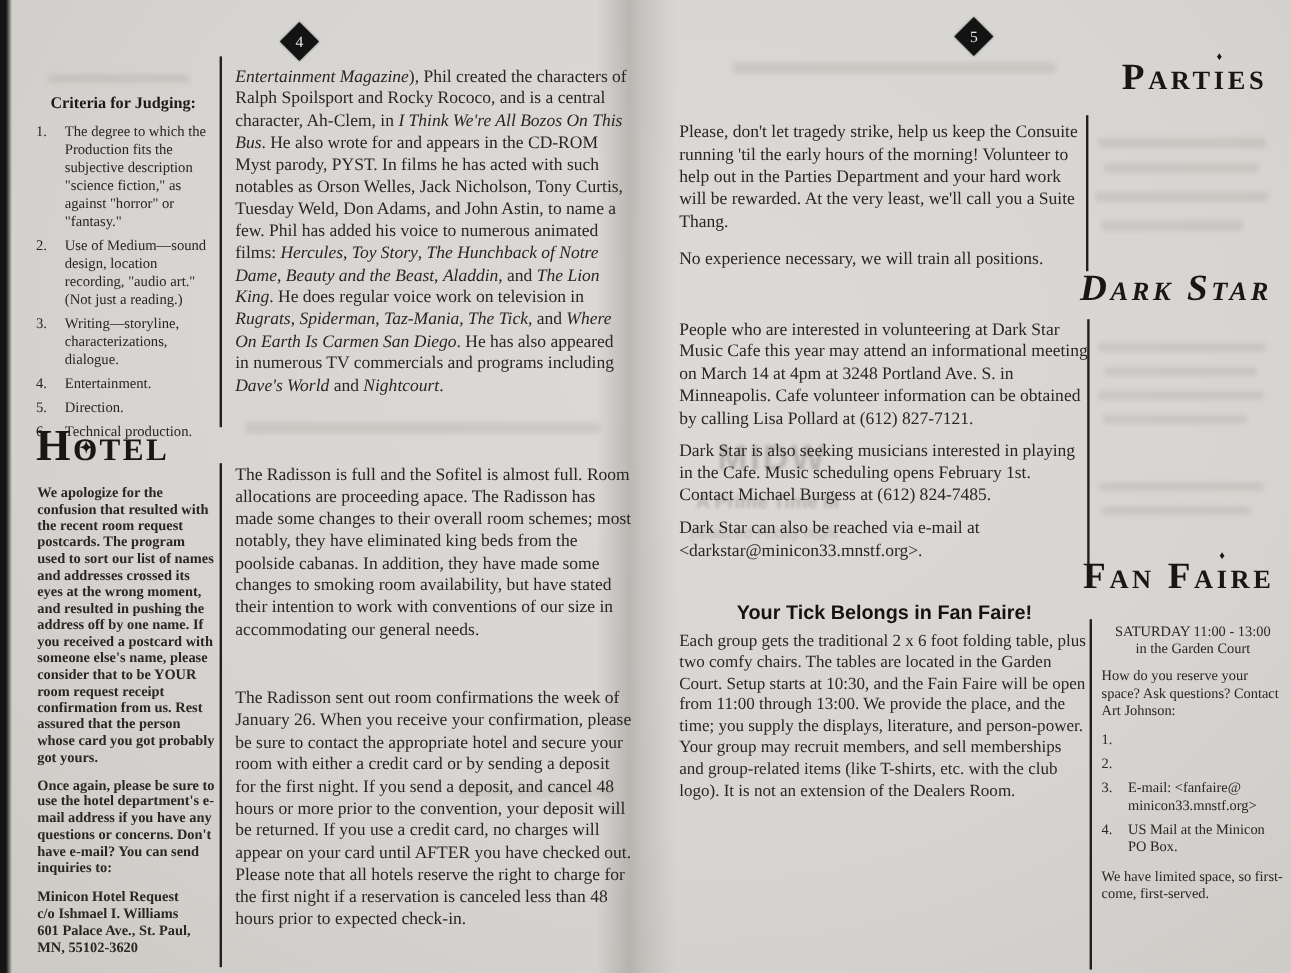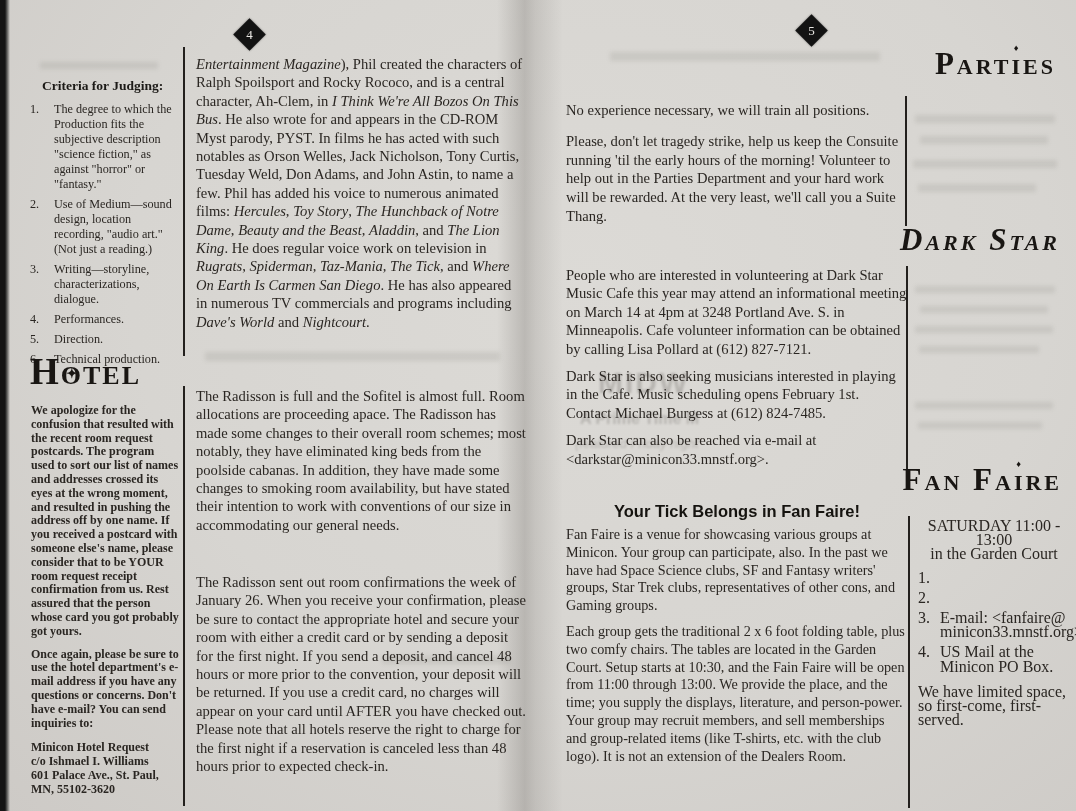--- a/index.html
+++ b/index.html
@@ -61,21 +61,21 @@
   #parties-text { left:566px; top:101px; width:340px; font-size:14.6px; line-height:18.8px; }
   #parties-text p { margin:0 0 12px 0; }
   #darkstar-text { left:566px; top:266px; width:342px; font-size:14.6px; line-height:18.4px; }
   #darkstar-text p { margin:0 0 9px 0; }
 
   #fanfaire-block { left:566px; top:502px; width:342px; }
   #fanfaire-subhead { text-align:center; font-family:"Liberation Sans", sans-serif;
     font-weight:bold; font-size:16.5px; margin:0 0 5px 0; color:#15130f; }
   #fanfaire-block p { font-size:14.2px; line-height:17.8px; margin:0 0 8px 0; }
 
-  #fan-sidebar { left:918px; top:519px; width:152px; font-size:16px; line-height:14.2px; }
+  #fan-sidebar { left:918px; top:519px; width:152px; font-size:12px; line-height:14.2px; }
   .fs-when  { text-align:center; }
   .fs-where { text-align:center; margin-bottom:9px; }
   .fs-intro { margin-bottom:10px; }
   .fs-item  { display:flex; margin-bottom:6px; }
   .fs-item .num { width:22px; flex:none; }
   .fs-note  { margin-top:11px; }
 
   .ghost-bar { position:absolute; background:rgba(70,65,60,0.10); filter:blur(2px); border-radius:2px; }
   .ghost-text { position:absolute; color:rgba(60,55,50,0.22); filter:blur(1.3px);
     font-weight:bold; font-family:"Liberation Sans", sans-serif; white-space:nowrap; }
@@ -127,21 +127,21 @@
       <div class="crit-item">
         <span class="num">2.</span>
         <span>Use of Medium—sound design, location recording, "audio art." (Not just a reading.)</span>
       </div>
       <div class="crit-item">
         <span class="num">3.</span>
         <span>Writing—storyline, characterizations, dialogue.</span>
       </div>
       <div class="crit-item">
         <span class="num">4.</span>
-        <span>Performances.</span>
+        <span>Entertainment.</span>
       </div>
       <div class="crit-item">
         <span class="num">5.</span>
         <span>Direction.</span>
       </div>
       <div class="crit-item">
         <span class="num">6.</span>
         <span>Technical production.</span>
       </div>
     </div>
@@ -170,43 +170,43 @@
       <span>5</span>
     </div>
 
     <div class="vrule" id="rule-r1"></div>
     <div class="vrule" id="rule-r2"></div>
     <div class="vrule" id="rule-r3"></div>
 
     <h2 class="display" id="parties-heading"><span>Part</span><span class="fx-i">i</span><span>es</span></h2>
 
     <div class="textblock" id="parties-text">
+      <p>Please, don't let tragedy strike, help us keep the Consuite running 'til the early hours of the morning! Volunteer to help out in the Parties Department and your hard work will be rewarded. At the very least, we'll call you a Suite Thang.</p>
       <p>No experience necessary, we will train all positions.</p>
-      <p>Please, don't let tragedy strike, help us keep the Consuite running 'til the early hours of the morning! Volunteer to help out in the Parties Department and your hard work will be rewarded. At the very least, we'll call you a Suite Thang.</p>
     </div>
 
     <h2 class="display" id="darkstar-heading">Dark Star</h2>
 
     <div class="textblock" id="darkstar-text">
       <p>People who are interested in volunteering at Dark Star Music Cafe this year may attend an informational meeting on March 14 at 4pm at 3248 Portland Ave. S. in Minneapolis. Cafe volunteer information can be obtained by calling Lisa Pollard at (612) 827-7121.</p>
       <p>Dark Star is also seeking musicians interested in playing in the Cafe. Music scheduling opens February 1st. Contact Michael Burgess at (612) 824-7485.</p>
       <p>Dark Star can also be reached via e-mail at &lt;darkstar@minicon33.mnstf.org&gt;.</p>
     </div>
 
     <h2 class="display" id="fanfaire-heading"><span>Fan Fa</span><span class="fx-i">i</span><span>re</span></h2>
 
     <div class="textblock" id="fanfaire-block">
       <h4 id="fanfaire-subhead">Your Tick Belongs in Fan Faire!</h4>
-      <p>Fan Faire is a venue for showcasing various groups at Minicon. Your group can participate, also. In the past we have had Space Science clubs, SF and Fantasy writers' groups, Star Trek clubs, representatives of other cons, and Gaming groups.</p>
       <p>Each group gets the traditional 2 x 6 foot folding table, plus two comfy chairs. The tables are located in the Garden Court. Setup starts at 10:30, and the Fain Faire will be open from 11:00 through 13:00. We provide the place, and the time; you supply the displays, literature, and person-power. Your group may recruit members, and sell memberships and group-related items (like T-shirts, etc. with the club logo). It is not an extension of the Dealers Room.</p>
     </div>
 
     <div class="textblock" id="fan-sidebar">
       <div class="fs-when">SATURDAY 11:00 - 13:00</div>
       <div class="fs-where">in the Garden Court</div>
+      <div class="fs-intro">How do you reserve your space? Ask questions? Contact Art Johnson:</div>
       <div class="fs-item">
         <span class="num">1.</span>
       </div>
       <div class="fs-item">
         <span class="num">2.</span>
       </div>
       <div class="fs-item">
         <span class="num">3.</span>
         <span>E-mail: &lt;fanfaire@ minicon33.mnstf.org&gt;</span>
       </div>

